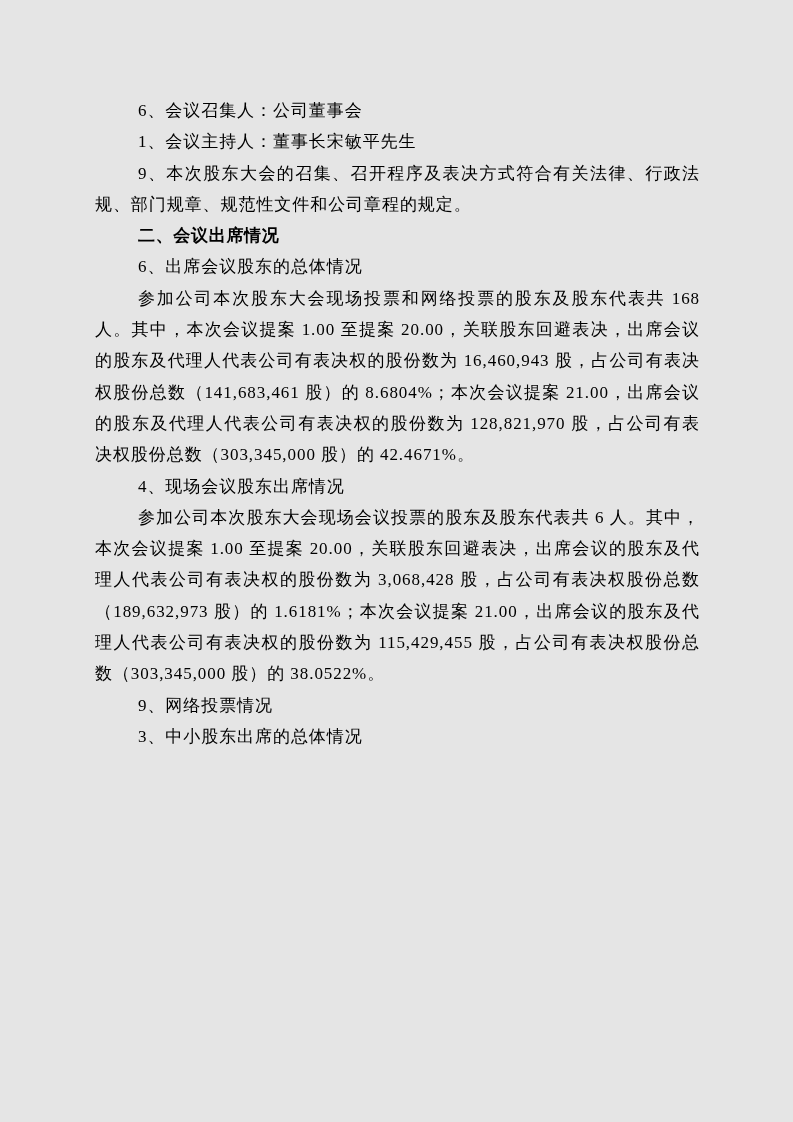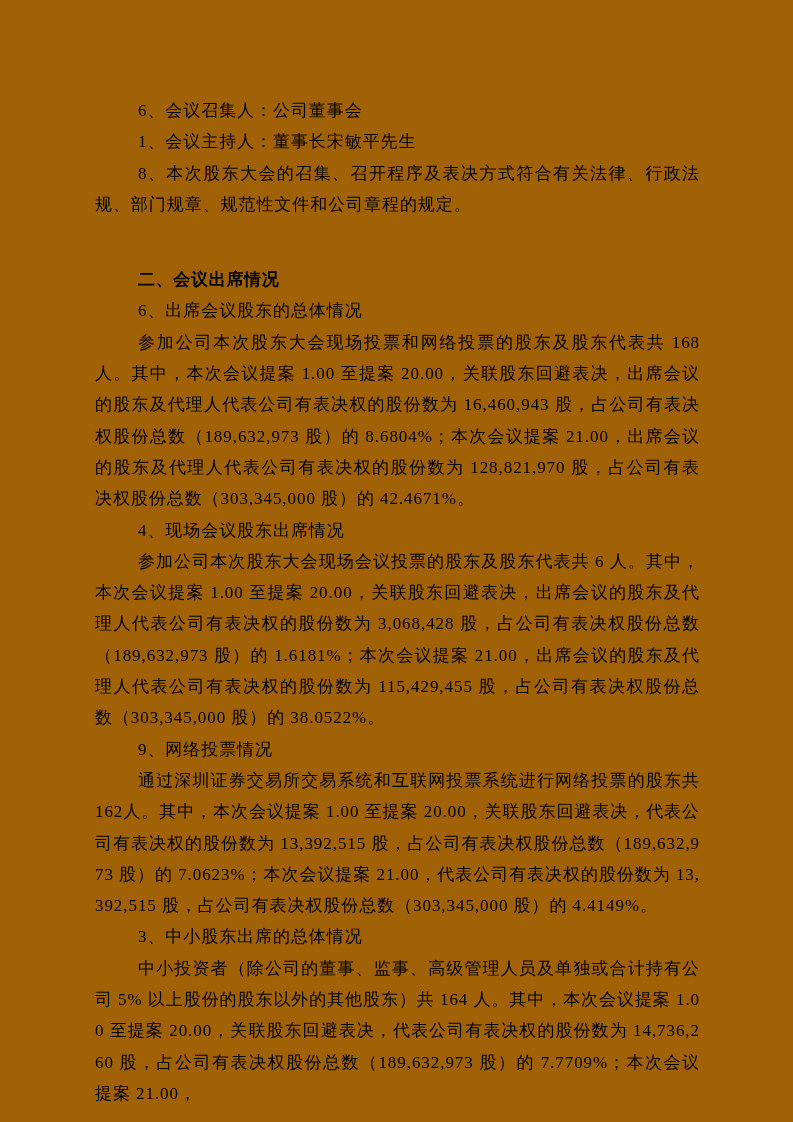--- a/index.html
+++ b/index.html
@@ -5,21 +5,21 @@
   html, body {
     margin: 0;
     padding: 0;
     background: #ffffff;
   }
   .page {
     position: relative;
     width: 793px;
     height: 1122px;
     margin: 0 auto;
-    background: #a16207;
+    background: #e5e5e5;
     color: #000000;
     box-sizing: border-box;
     padding: 95px 93px 40px 95px;
     overflow: hidden;
     font-family: "Liberation Serif", "DejaVu Serif", serif;
   }
   .doc p {
     margin: 0;
     padding: 0;
     font-size: 17px;
@@ -27,34 +27,31 @@
     letter-spacing: 0.055em;
     text-align: justify;
     text-justify: inter-character;
     text-indent: 43px;
     word-break: break-all;
   }
   .doc p.section-heading {
     font-weight: bold;
     font-family: "Liberation Sans", "DejaVu Sans", sans-serif;
     letter-spacing: 0.04em;
-    margin-top: 44px;
   }
 </style>
 </head>
 <body>
 
 <div class="page">
   <div class="doc">
     <p>6、会议召集人：公司董事会</p>
     <p>1、会议主持人：董事长宋敏平先生</p>
-    <p>8、本次股东大会的召集、召开程序及表决方式符合有关法律、行政法规、部门规章、规范性文件和公司章程的规定。</p>
+    <p>9、本次股东大会的召集、召开程序及表决方式符合有关法律、行政法规、部门规章、规范性文件和公司章程的规定。</p>
     <p class="section-heading">二、会议出席情况</p>
     <p>6、出席会议股东的总体情况</p>
-    <p>参加公司本次股东大会现场投票和网络投票的股东及股东代表共 168 人。其中，本次会议提案 1.00 至提案 20.00，关联股东回避表决，出席会议的股东及代理人代表公司有表决权的股份数为 16,460,943 股，占公司有表决权股份总数（189,632,973 股）的 8.6804%；本次会议提案 21.00，出席会议的股东及代理人代表公司有表决权的股份数为 128,821,970 股，占公司有表决权股份总数（303,345,000 股）的 42.4671%。</p>
+    <p>参加公司本次股东大会现场投票和网络投票的股东及股东代表共 168 人。其中，本次会议提案 1.00 至提案 20.00，关联股东回避表决，出席会议的股东及代理人代表公司有表决权的股份数为 16,460,943 股，占公司有表决权股份总数（141,683,461 股）的 8.6804%；本次会议提案 21.00，出席会议的股东及代理人代表公司有表决权的股份数为 128,821,970 股，占公司有表决权股份总数（303,345,000 股）的 42.4671%。</p>
     <p>4、现场会议股东出席情况</p>
     <p>参加公司本次股东大会现场会议投票的股东及股东代表共 6 人。其中，本次会议提案 1.00 至提案 20.00，关联股东回避表决，出席会议的股东及代理人代表公司有表决权的股份数为 3,068,428 股，占公司有表决权股份总数（189,632,973 股）的 1.6181%；本次会议提案 21.00，出席会议的股东及代理人代表公司有表决权的股份数为 115,429,455 股，占公司有表决权股份总数（303,345,000 股）的 38.0522%。</p>
     <p>9、网络投票情况</p>
-    <p>通过深圳证券交易所交易系统和互联网投票系统进行网络投票的股东共162人。其中，本次会议提案 1.00 至提案 20.00，关联股东回避表决，代表公司有表决权的股份数为 13,392,515 股，占公司有表决权股份总数（189,632,973 股）的 7.0623%；本次会议提案 21.00，代表公司有表决权的股份数为 13,392,515 股，占公司有表决权股份总数（303,345,000 股）的 4.4149%。</p>
     <p>3、中小股东出席的总体情况</p>
-    <p>中小投资者（除公司的董事、监事、高级管理人员及单独或合计持有公司 5% 以上股份的股东以外的其他股东）共 164 人。其中，本次会议提案 1.00 至提案 20.00，关联股东回避表决，代表公司有表决权的股份数为 14,736,260 股，占公司有表决权股份总数（189,632,973 股）的 7.7709%；本次会议提案 21.00，</p>
   </div>
 </div>
 
 </body></html>

